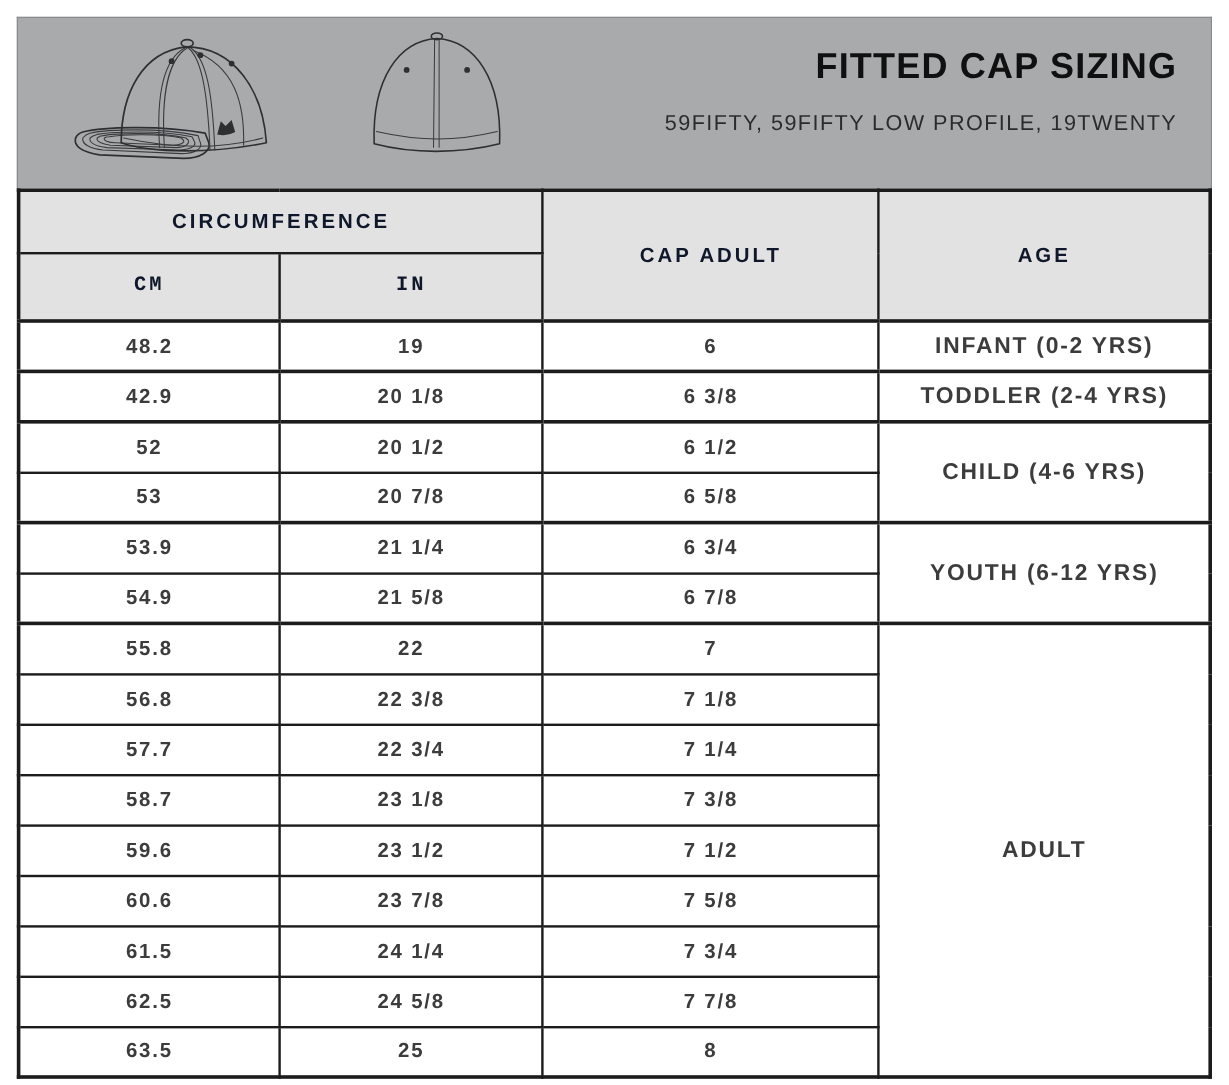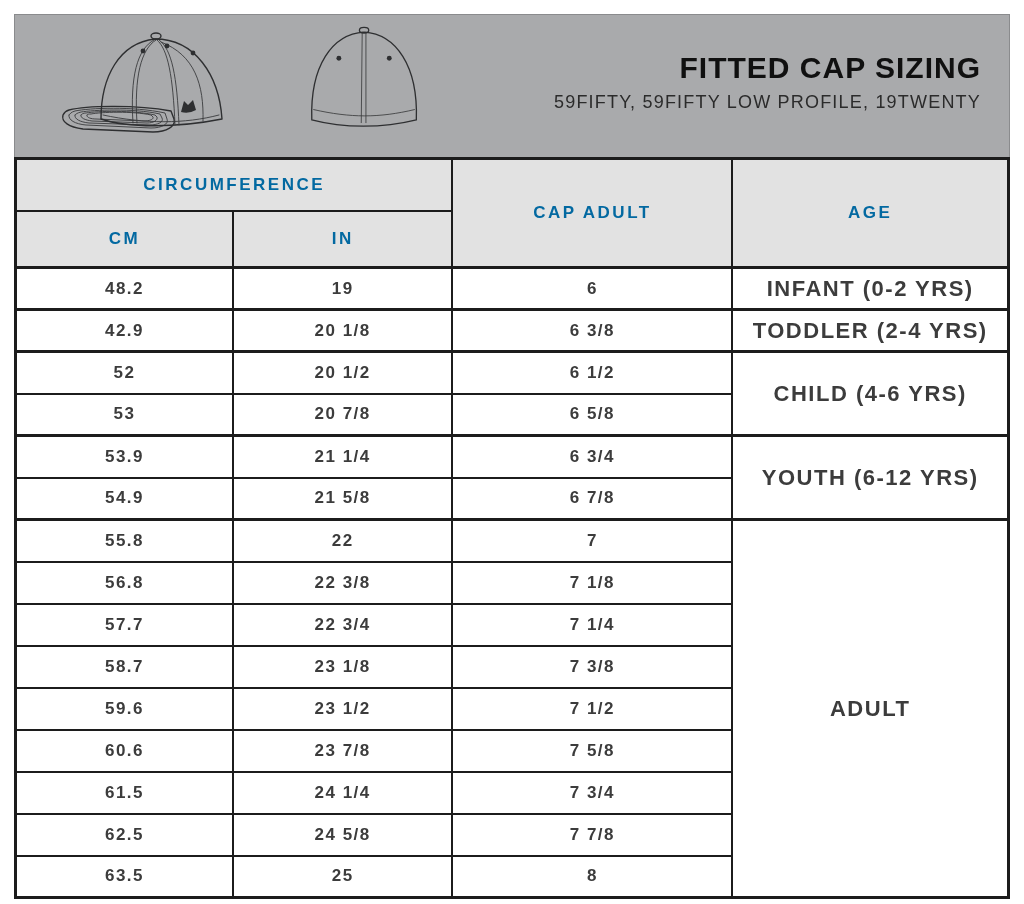--- a/index.html
+++ b/index.html
@@ -47,57 +47,57 @@
     font-weight:800;
     letter-spacing:1px;
     color:var(--title);
     line-height:1.1;
   }
   .subtitle{
     font-size:18px;
     font-weight:400;
     letter-spacing:1.2px;
     color:#2b2b2b;
-    margin-top:8px;
+    margin-top:20px;
   }
   
   table{
     width:100%;
     border-collapse:collapse;
     table-layout:fixed;
     background:#ffffff;
     border:3px solid var(--border);
   }
   col.c-cm{width:21.9%;}
   col.c-in{width:22.1%;}
   col.c-size{width:28.2%;}
   col.c-age{width:27.8%;}
   th,td{
     border:2px solid var(--border);
     text-align:center;
     vertical-align:middle;
   }
   thead th{
     background:var(--headcell);
-    color:#0369a1;
+    color:#0f172a;
     font-size:17px;
     font-weight:700;
     letter-spacing:2.5px;
   }
   th.th-circ{height:52px;}
-  th.th-sub{height:57px;}
+  th.th-sub{height:57px;font-family:Liberation Mono, monospace;}
   tbody td{
     height:42px;
     font-size:17px;
     letter-spacing:1.5px;
     color:var(--text);
     font-weight:700;
   }
   td.age{
-    font-size:22px;
+    font-size:19px;
     letter-spacing:1.5px;
   }
   tr.group-start td{border-top:3px solid var(--border);}
   
   .lineart{stroke:#2e2f31;fill:none;stroke-width:1.4;stroke-linejoin:round;stroke-linecap:round;}
   .lineart-thin{stroke:#3a3b3d;fill:none;stroke-width:0.9;stroke-linejoin:round;stroke-linecap:round;}
   .lineart-fill{fill:#2e2f31;stroke:none;}
 </style>
 </head>
 <body>

